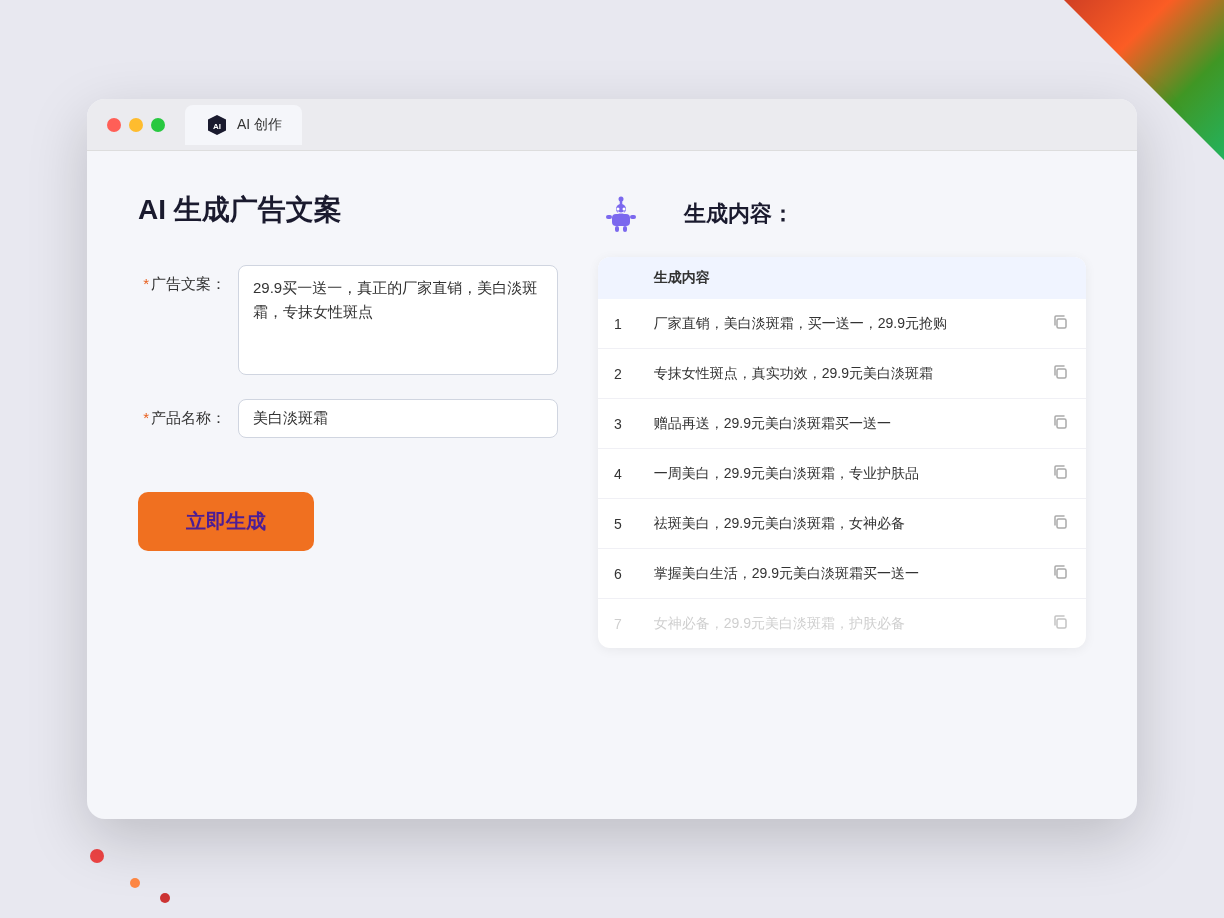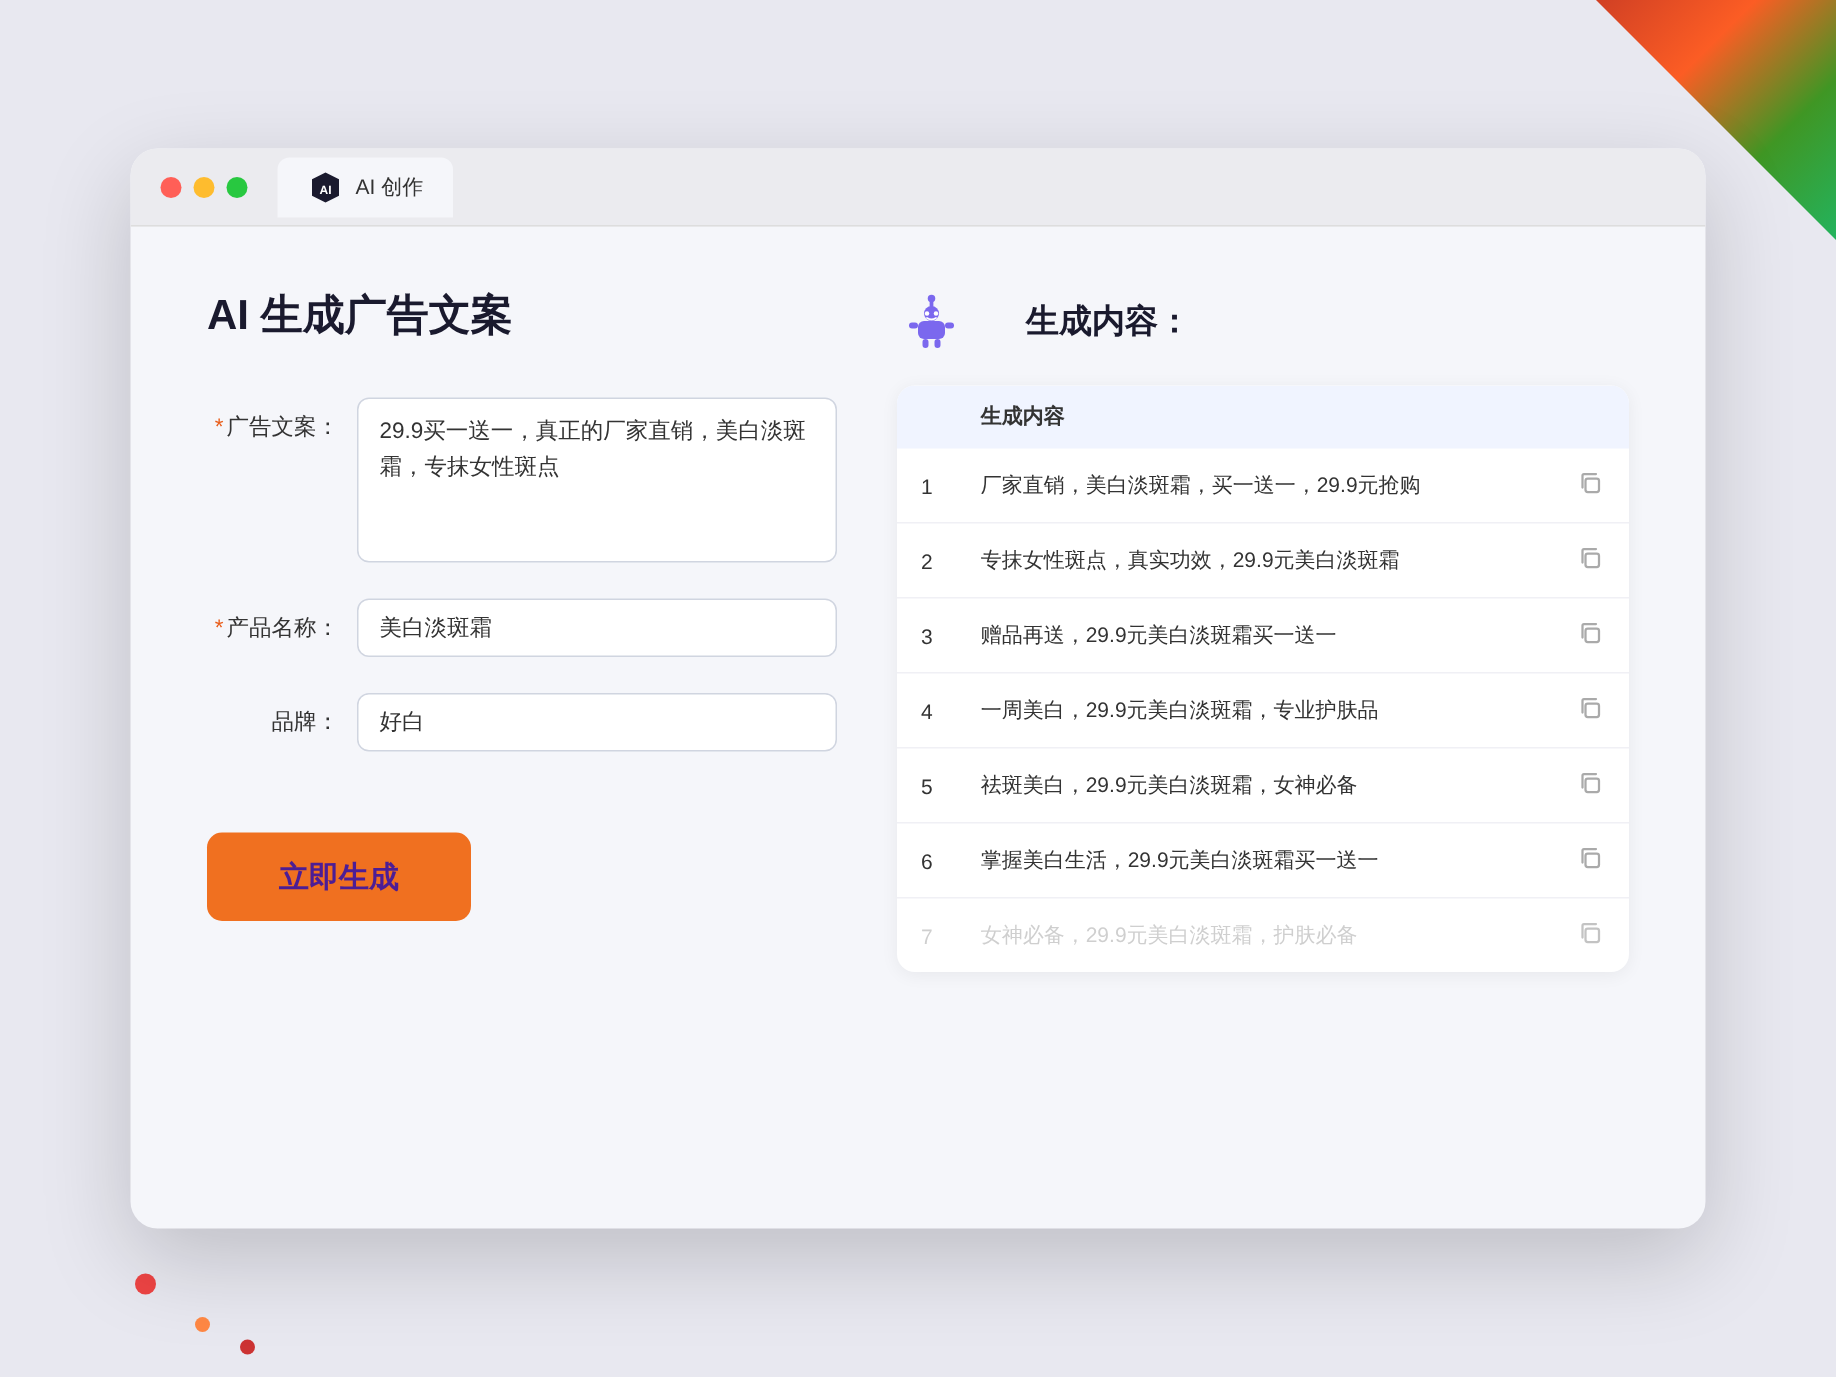--- a/index.html
+++ b/index.html
@@ -262,24 +262,20 @@
 
       
       <div class="form-row">
         <label class="form-label">
           <span class="required-star">*</span><span>产品名称：</span>
         </label>
         <input type="text" class="form-input" value="美白淡斑霜" style="">
       </div>
 
       
-      <div class="form-row">
-        <label class="form-label">品牌：</label>
-        <input type="text" class="form-input" value="好白" style="">
-      </div>
 
       <button class="generate-btn">立即生成</button>
     </div>
 
     <div class="right-panel">
       <div class="result-header">
 
         <svg width="46" height="46" viewBox="0 0 46 46">
 
           <circle cx="23" cy="18" r="5" fill="#7b68ee"></circle>

